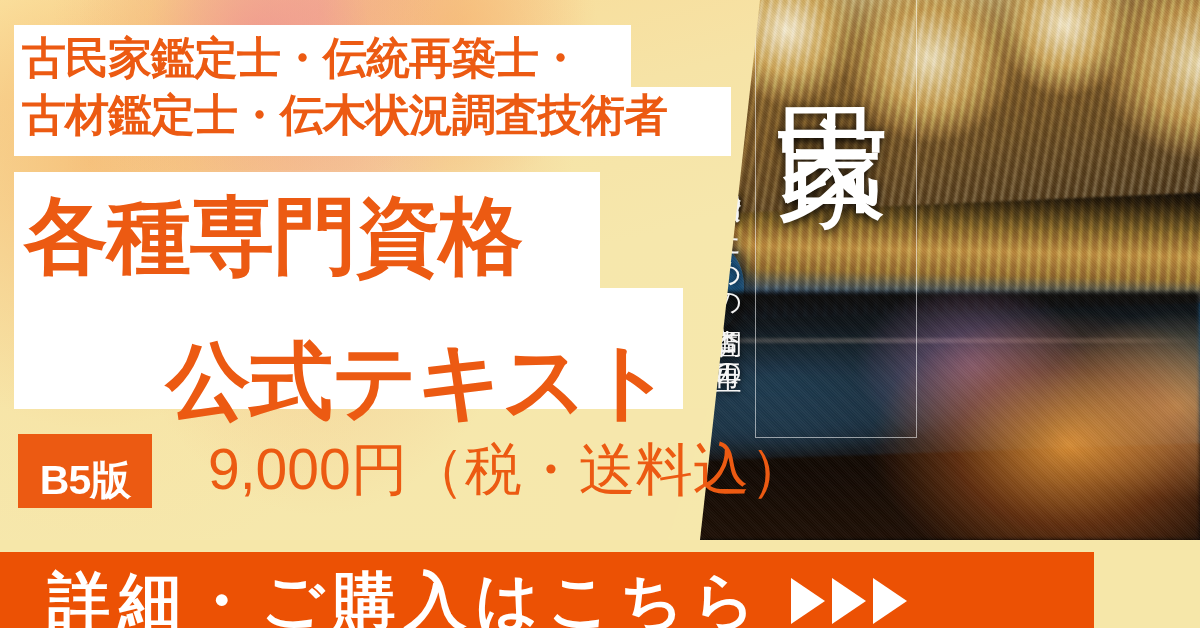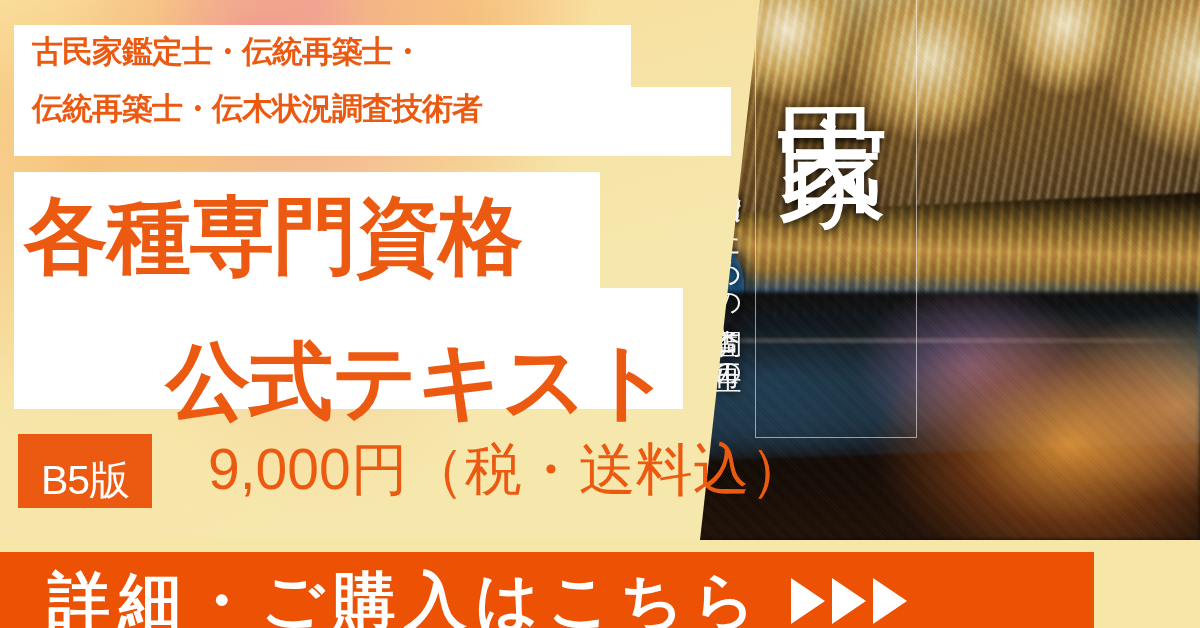--- a/index.html
+++ b/index.html
@@ -230,26 +230,25 @@
     background:#ffffff;
     clip-path:polygon(0 0, 586px 0, 586px 116px, 669px 116px, 669px 237px, 0 237px);
   }
 
   
   .head-line{
     position:absolute;
     left:22px;
     font-family:"Liberation Sans", sans-serif;
     font-weight:bold;
-    font-size:31px;
+    font-size:44px;
     line-height:1;
     color:#ec5a12;
     letter-spacing:-1px;
     white-space:nowrap;
-    margin-left:10px;
   }
   .head-line.l1{ top:36px; }
   .head-line.l2{ top:93px; }
 
   .big-line{
     position:absolute;
     font-family:"Liberation Sans", sans-serif;
     font-weight:bold;
     font-size:84px;
     line-height:1;
@@ -269,21 +268,21 @@
   }
   .badge{
     position:absolute;
     left:18px; top:10px;
     width:134px; height:74px;
     background:#ec5a12;
     display:flex; align-items:center; justify-content:center;
   }
   .badge span{
     font-family:"Liberation Sans", sans-serif;
-    font-weight:normal;
+    font-weight:bold;
     font-size:41px;
     line-height:1;
     color:#ffffff;
     letter-spacing:-1px;
     margin-top:19px;
   }
   .price-text{
     position:absolute;
     left:172px; top:17px;
     font-family:"Liberation Sans", sans-serif;
@@ -353,21 +352,21 @@
 
   <div class="left-stage">
     <div class="warmtop"></div>
   </div>
   <div class="cream-wedge"></div>
 
   <div class="panel-top"></div>
   <div class="panel-main"></div>
 
   <div class="head-line l1">古民家鑑定士・伝統再築士・</div>
-  <div class="head-line l2">伝統再築士・伝木状況調査技術者</div>
+  <div class="head-line l2">古材鑑定士・伝木状況調査技術者</div>
 
   <div class="big-line b1">各種専門資格</div>
   <div class="big-line b2">公式テキスト</div>
 
   <div class="price-row">
     <div class="badge">
       <span>B5版</span>
     </div>
     <div class="price-text">9,000円（税・送料込）</div>
   </div>

